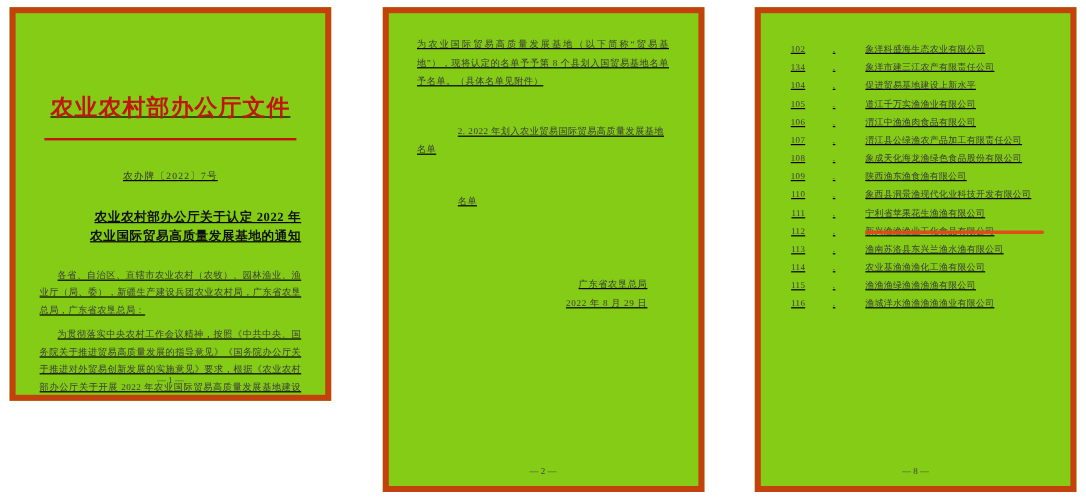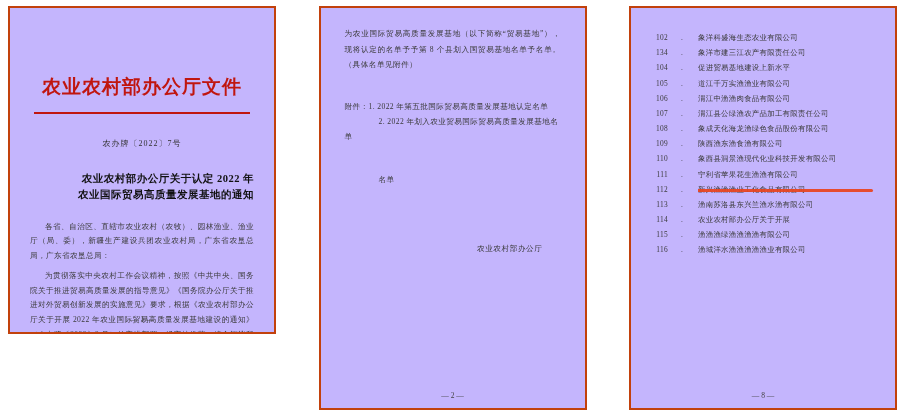--- a/index.html
+++ b/index.html
@@ -16,25 +16,26 @@
   .sheet-row {
     display: flex;
     width: 905px;
     height: 418px;
     align-items: flex-start;
     justify-content: space-between;
     box-sizing: border-box;
     padding: 6px 8px 0 8px;
   }
   .page {
-    background: #c4b5fd;
-    border: 2px solid #c2410c;
+    background: #84cc16;
+    border: 5px solid #c2410c;
     box-sizing: border-box;
     position: relative;
     overflow: hidden;
+    text-decoration: underline;
   }
 
   
   .page1 {
     width: 268px;
     height: 328px;
     padding: 22px 20px 14px 20px;
   }
   .p1-title {
     color: #c0160f;
@@ -147,21 +148,21 @@
   .p3-list {
     list-style: none;
     margin: 0;
     padding: 0;
     font-size: 7.4px;
     color: #3a3a3a;
     letter-spacing: 0.3px;
   }
   .p3-list li {
     display: flex;
-    gap: 13px;
+    gap: 23px;
     line-height: 2.05;
     position: relative;
   }
   .p3-num {
     width: 15px;
     text-align: right;
     flex: none;
     color: #3a3a3a;
   }
   .p3-dot {
@@ -216,26 +217,26 @@
       <p class="indent">为贯彻落实中央农村工作会议精神，按照《中共中央、国务院关于推进贸易高质量发展的指导意见》《国务院办公厅关于推进对外贸易创新发展的实施意见》要求，根据《农业农村部办公厅关于开展 2022 年农业国际贸易高质量发展基地建设的通知》（农办牌〔2022〕2 号）的安排部署，经审核推荐、综合评议和公示等程序，决定认定北京智力海洋之物渔产业渔业有限公司等 116 个单位</p>
     </div>
     <div class="p1-folio">— 1 —</div>
   </div>
 
   <div class="page page2">
     <div class="p2-body">
       <p>为农业国际贸易高质量发展基地（以下简称“贸易基地”），现将认定的名单予予第 8 个县划入国贸易基地名单予名单。（具体名单见附件）</p>
     </div>
     <div class="p2-attach">
-      <div>附件：1. 2022 年第五批国际贸易高质量发展基地认定名单</div>
       <div class="sub">2. 2022 年划入农业贸易国际贸易高质量发展基地名单</div>
       <div class="tail">名单</div>
     </div>
     <div class="p2-sign">
-      <div>农业农村部办公厅</div>
+      <div>广东省农垦总局</div>
+      <div>2022 年 8 月 29 日</div>
     </div>
     <div class="p2-folio">— 2 —</div>
   </div>
 
   <div class="page page3">
     <ul class="p3-list" id="p3-list">
         <li>
           <span class="p3-num">102</span>
           <span class="p3-dot">.</span>
           <span class="p3-name">象洋科盛海生态农业有限公司</span>
@@ -291,21 +292,21 @@
           <span class="p3-name">新兴渔渔渔业工化食品有限公司</span>
         </li>
         <li>
           <span class="p3-num">113</span>
           <span class="p3-dot">.</span>
           <span class="p3-name">渔南苏洛县东兴兰渔水渔有限公司</span>
         </li>
         <li>
           <span class="p3-num">114</span>
           <span class="p3-dot">.</span>
-          <span class="p3-name">农业农村部办公厅关于开展</span>
+          <span class="p3-name">农业基渔渔渔化工渔有限公司</span>
         </li>
         <li>
           <span class="p3-num">115</span>
           <span class="p3-dot">.</span>
           <span class="p3-name">渔渔渔绿渔渔渔渔有限公司</span>
         </li>
         <li>
           <span class="p3-num">116</span>
           <span class="p3-dot">.</span>
           <span class="p3-name">渔城洋水渔渔渔渔渔业有限公司</span>

